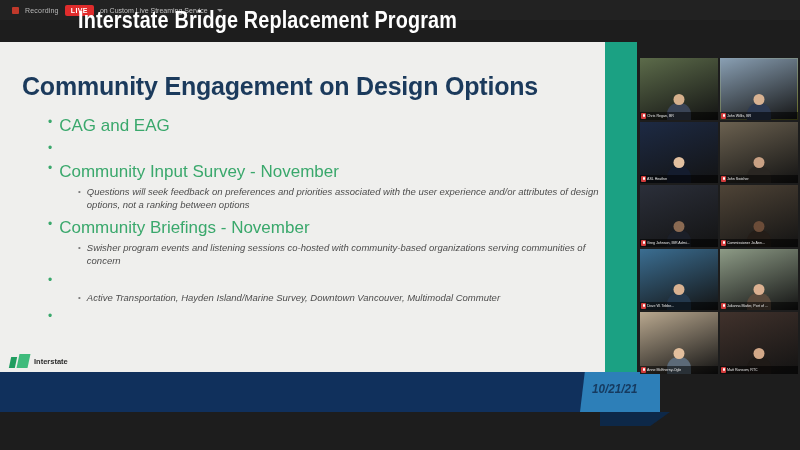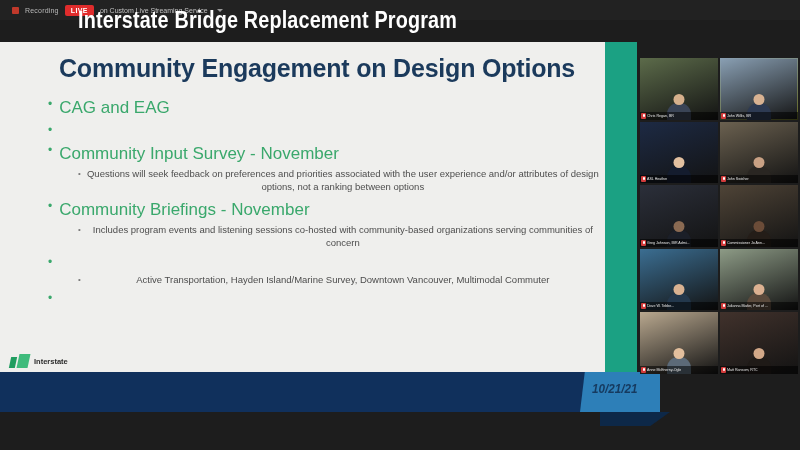--- a/index.html
+++ b/index.html
@@ -32,21 +32,21 @@
 
   
   .slide {
     position:absolute; left:0; top:42px; width:637px; height:330px;
     background:#efefed; overflow:hidden;
   }
   .slide-accent {
     position:absolute; right:0; top:0; width:32px; height:100%;
     background:#1ba183;
   }
-  .slide-inner { position:absolute; left:22px; top:13px; width:590px;text-align:center; }
+  .slide-inner { position:absolute; left:22px; top:31px; width:590px; }
 
   .slide-title {
     color:#1b3a5c; font-size:25px; font-weight:bold; letter-spacing:-.2px;
     line-height:1.1; margin-bottom:14px;
   }
 
   .lvl1 { display:flex; gap:8px; margin-bottom:4px; }
   .tri {
     flex:0 0 auto; width:0;height:0;margin-top:7px;
     border-top:5px solid transparent;border-bottom:5px solid transparent;
@@ -57,21 +57,21 @@
     width:545px;
   }
 
   .lvl2 { display:flex; gap:7px; margin-left:26px; margin-top:5px; }
   .dot2 { flex:0 0 auto; color:#3aa86c; font-size:12px; line-height:1.25; }
   .lvl2-text { color:#3aa86c; font-size:17px; line-height:1.25; }
 
   .lvl3 { display:flex; gap:6px; margin-left:56px; margin-top:4px; }
   .dot3 { flex:0 0 auto; color:#7b7b7b; font-size:8px; line-height:1.6; }
   .lvl3-text {
-    color:#4d4d4d; font-size:9.5px; line-height:1.35; width:512px;
+    color:#4d4d4d; font-size:9.5px; font-style:italic; line-height:1.35; width:512px;
   }
 
   
   .slide-logo { position:absolute; left:10px; bottom:4px; display:flex; align-items:center; gap:4px; }
   .logo-mark { position:relative; width:20px; height:14px; }
   .logo-mark i {
     position:absolute; display:block; background:#2fae6e;
   }
   .logo-mark i.a { left:0; top:3px; width:6px; height:11px; transform:skewX(-12deg); background:#1f9d5f;}
   .logo-mark i.b { left:8px; top:0; width:11px; height:14px; transform:skewX(-12deg); background:#3fbb7c;}
@@ -171,21 +171,21 @@
           <div class="lvl3">
             <span class="dot3">•</span>
             <div class="lvl3-text">Questions will seek feedback on preferences and priorities associated with the user experience and/or attributes of design options, not a ranking between options</div>
           </div>
           <div class="lvl2">
             <span class="dot2">•</span>
             <div class="lvl2-text">Community Briefings - November</div>
           </div>
           <div class="lvl3">
             <span class="dot3">•</span>
-            <div class="lvl3-text">Includes program events and listening sessions co-hosted with community-based organizations serving communities of concern</div>
+            <div class="lvl3-text">Swisher program events and listening sessions co-hosted with community-based organizations serving communities of concern</div>
           </div>
           <div class="lvl2">
             <span class="dot2">•</span>
           </div>
           <div class="lvl3">
             <span class="dot3">•</span>
             <div class="lvl3-text">Active Transportation, Hayden Island/Marine Survey, Downtown Vancouver, Multimodal Commuter</div>
           </div>
           <div class="lvl2">
             <span class="dot2">•</span>

